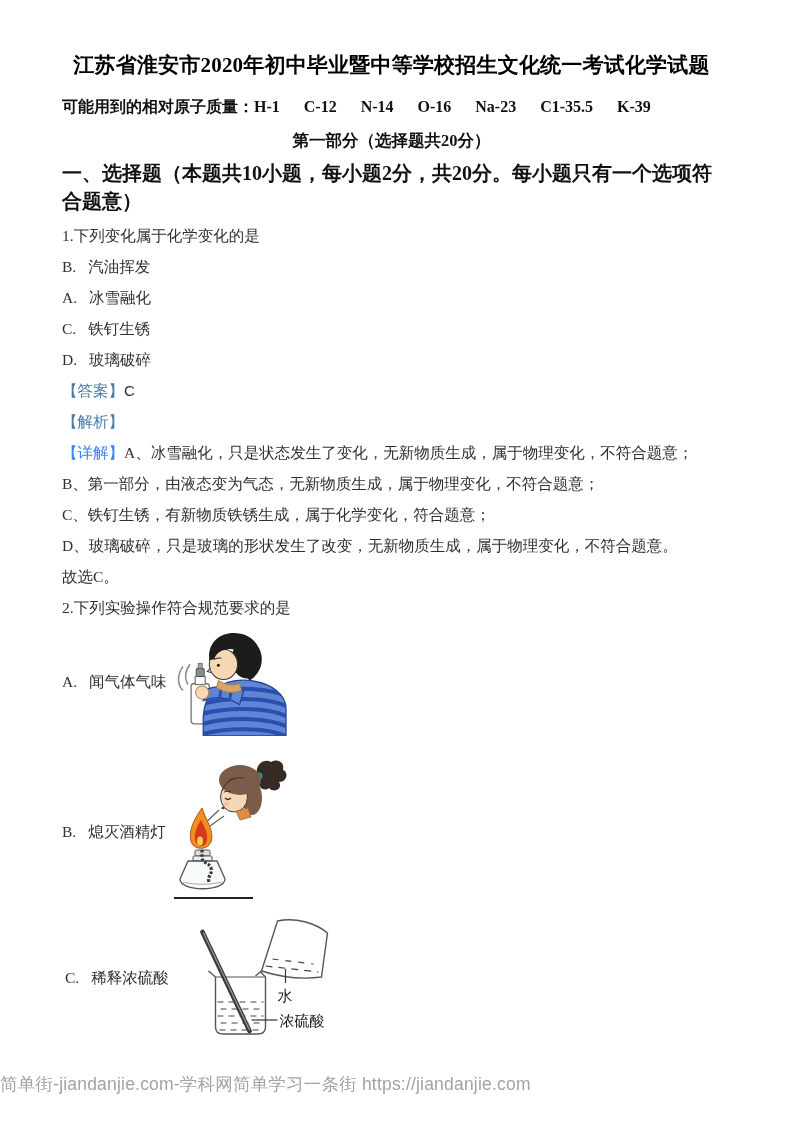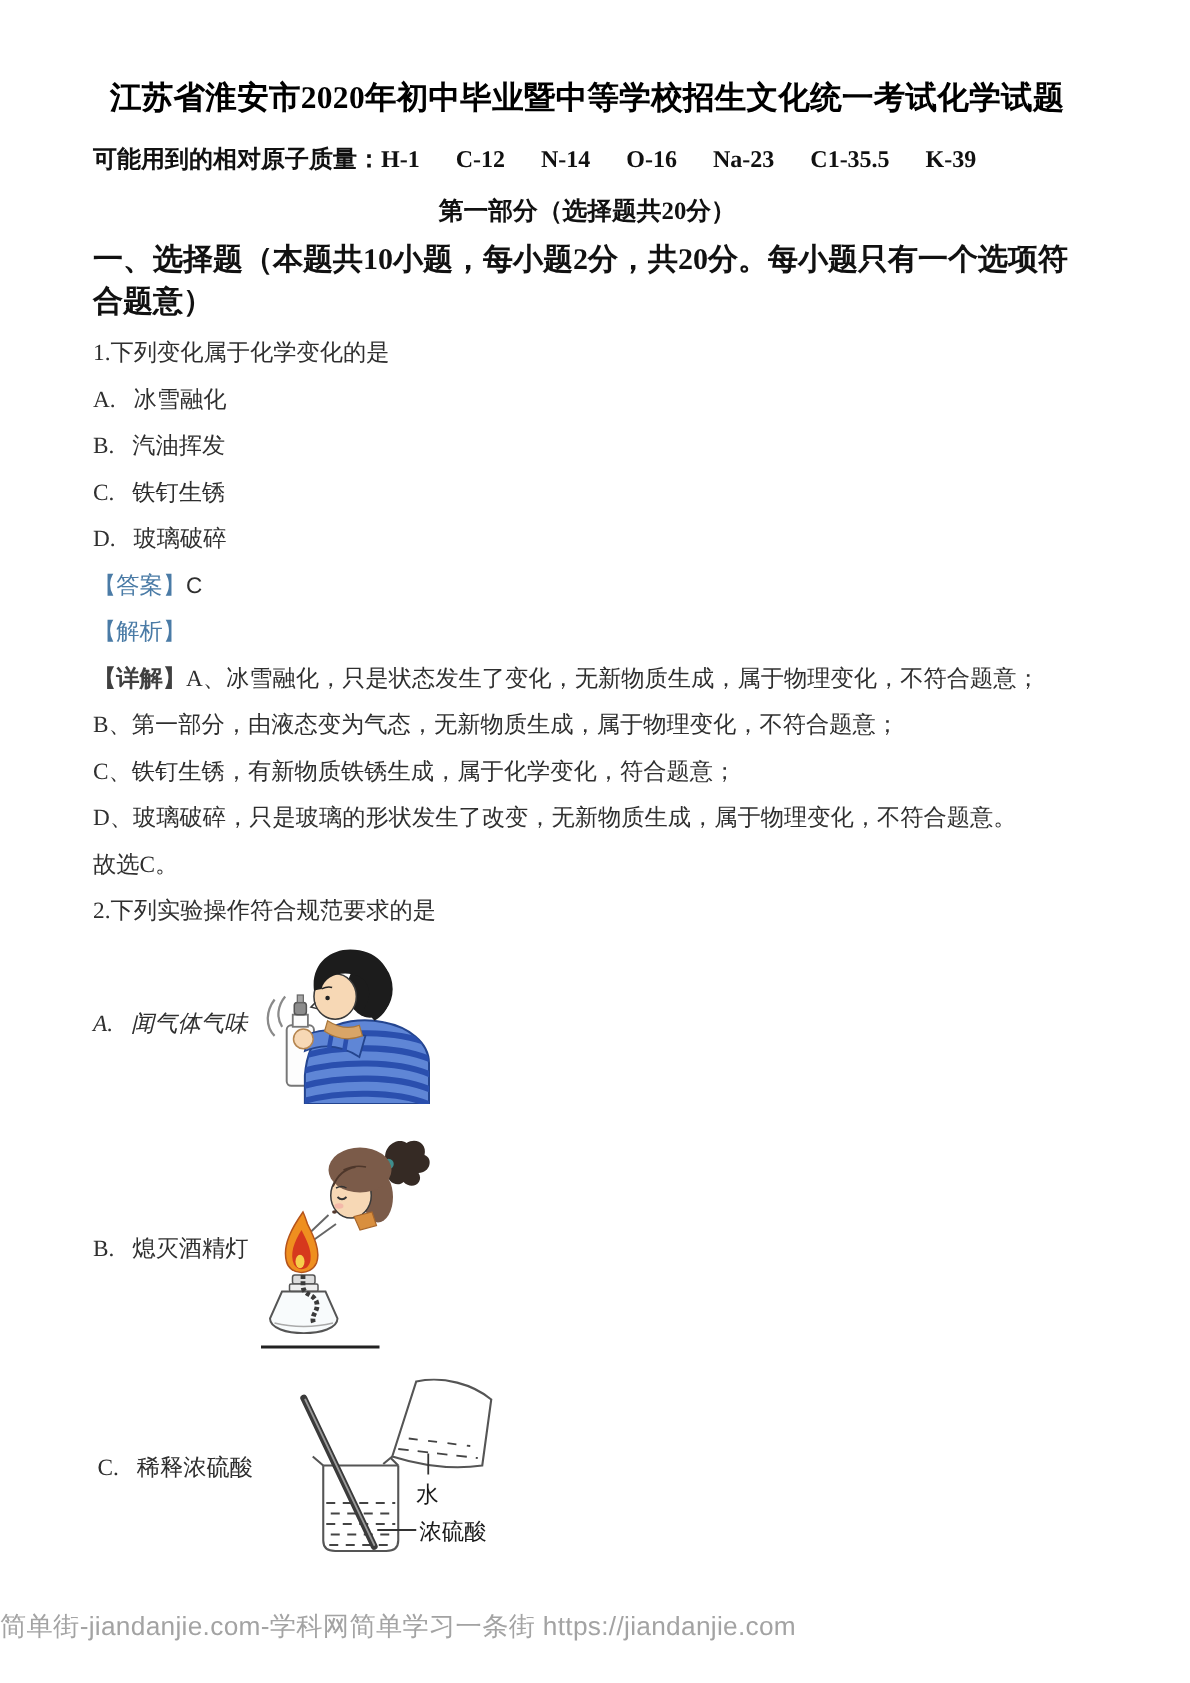--- a/index.html
+++ b/index.html
@@ -25,25 +25,25 @@
     font-size:16.5px;font-weight:bold;color:#111;
     text-align:center;line-height:27px;margin:0 0 5px 0;
   }
   .instruction{
     font-size:20px;font-weight:bold;color:#111;
     line-height:28px;margin:0 0 5px 0;
   }
   .bodyline{font-size:15.5px;line-height:31px;margin:0;color:#2f2f2f;}
   .opt-label{margin-right:12px;}
   .tag-blue{color:#4a7ba6;}
-  .tag-black{color:#404040;font-weight:bold;}
+  .tag-black{color:#3b82f6;}
   .answer-letter{font-family:"Liberation Sans",sans-serif;font-size:15px;}
   .fig-row{display:flex;align-items:center;}
   .q2-label{width:110px;flex:none;font-size:15.5px;color:#2f2f2f;}
-  .row-a{height:110px;margin:4px 0 22px 0;font-style:italic;}
+  .row-a{height:110px;margin:4px 0 22px 0;}
   .row-b{height:146px;margin:0 0 14px 0;}
   .row-c{height:118px;margin:3px;}
   .figure{flex:none;}
   .page-footer{
     position:absolute;left:0;bottom:26px;width:100%;
     font-family:"Liberation Sans","DejaVu Sans",sans-serif;
     font-size:17.5px;color:#a3a3a3;letter-spacing:0.2px;
   }
 </style>
 </head>
@@ -55,22 +55,22 @@
     <h1 class="doc-title">江苏省淮安市2020年初中毕业暨中等学校招生文化统一考试化学试题</h1>
 
     <p class="atomic-line">可能用到的相对原子质量：H-1      C-12      N-14      O-16      Na-23      C1-35.5      K-39</p>
 
     <p class="part-header">第一部分（选择题共20分）</p>
 
     <p class="instruction">一、选择题（本题共10小题，每小题2分，共20分。每小题只有一个选项符合题意）</p>
 
     <div>
       <p class="bodyline">1.下列变化属于化学变化的是</p>
+      <p class="bodyline"><span class="opt-label">B.</span><span>汽油挥发</span></p>
       <p class="bodyline"><span class="opt-label">A.</span><span>冰雪融化</span></p>
-      <p class="bodyline"><span class="opt-label">B.</span><span>汽油挥发</span></p>
       <p class="bodyline"><span class="opt-label">C.</span><span>铁钉生锈</span></p>
       <p class="bodyline"><span class="opt-label">D.</span><span>玻璃破碎</span></p>
 
       <p class="bodyline"><span class="tag-blue">【答案】</span><span class="answer-letter">C</span></p>
       <p class="bodyline"><span class="tag-blue">【解析】</span></p>
       <p class="bodyline"><span class="tag-black">【详解】</span><span>A、冰雪融化，只是状态发生了变化，无新物质生成，属于物理变化，不符合题意；</span></p>
       <p class="bodyline">B、第一部分，由液态变为气态，无新物质生成，属于物理变化，不符合题意；</p>
       <p class="bodyline">C、铁钉生锈，有新物质铁锈生成，属于化学变化，符合题意；</p>
       <p class="bodyline">D、玻璃破碎，只是玻璃的形状发生了改变，无新物质生成，属于物理变化，不符合题意。</p>
       <p class="bodyline">故选C。</p>

